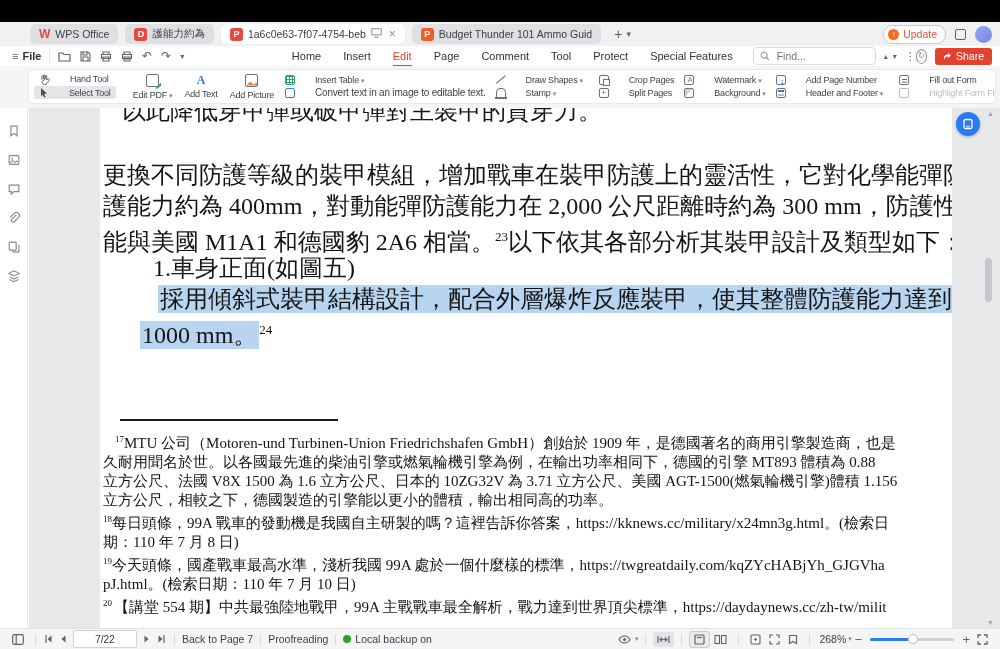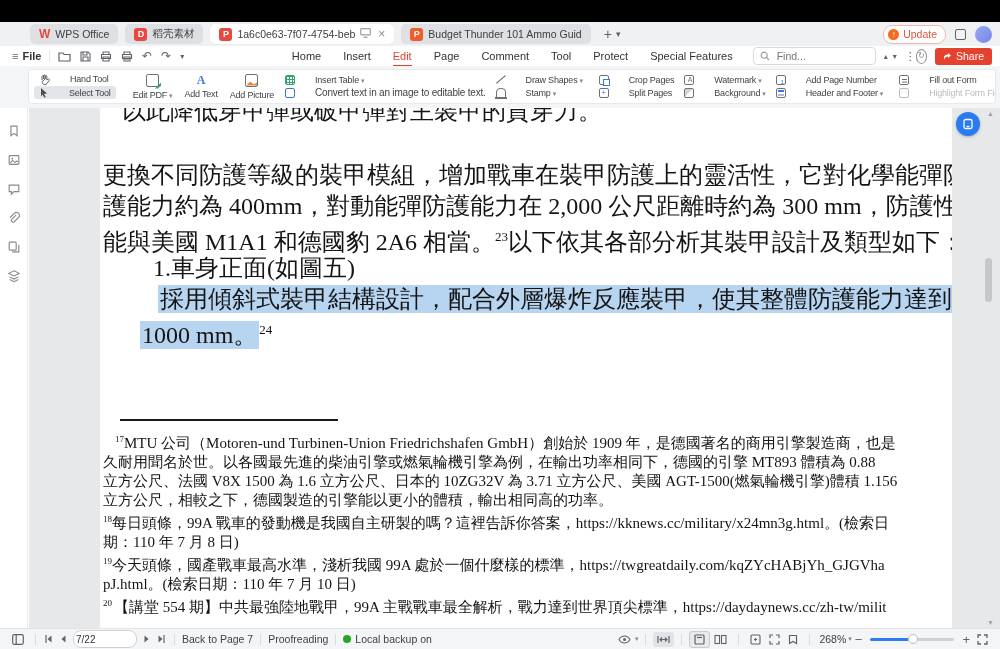--- a/index.html
+++ b/index.html
@@ -116,21 +116,21 @@
   .scrollthumb{position:absolute;right:8px;top:150px;width:7px;height:44px;border-radius:3.5px;background:#c5c7ca}
   .scrollarrow{position:absolute;right:6px;color:#a0a3a7;font-size:7px}
   .floatbtn{position:absolute;right:20px;top:4px;width:24px;height:24px;border-radius:50%;background:#2a7bf0;
             display:flex;align-items:center;justify-content:center;box-shadow:0 1px 3px rgba(0,0,0,.25)}
 
   
   .statusbar{position:absolute;left:0;top:628px;width:1000px;height:21px;background:#f4f5f7;border-top:1px solid #e2e3e5;
              display:flex;align-items:center;padding:0 8px;box-sizing:border-box;font-size:10.5px;color:#3b3f44}
   .ssep{width:1px;height:11px;background:#d9dbde;margin:0 7px}
   .sitem{display:inline-flex;align-items:center;gap:4px;white-space:nowrap}
-  .pageinput{width:58px;height:14px;border:1px solid #cfd1d4;border-radius:8px;background:#fff;text-align:left;
+  .pageinput{width:58px;height:14px;border:1px solid #cfd1d4;border-radius:2px;background:#fff;text-align:center;
              font-size:10px;color:#333;font-family:inherit;outline:none}
   .gdot{width:8px;height:8px;border-radius:50%;background:#27a327;display:inline-block}
   .sspacer{flex:1}
   .pillic{display:inline-flex;align-items:center;justify-content:center;height:15px;padding:0 4px;border-radius:3px}
   .pillic.on{background:#e1e3e6}
   .pillic.box{border:1px solid #c9cbce;background:#e9eaec}
   .slider{width:84px;height:3px;border-radius:2px;background:linear-gradient(90deg,#2f7bf5 0 45%,#cfd1d4 45%);
           position:relative;margin:0 5px}
   .knob{position:absolute;left:45%;top:-3.5px;width:10px;height:10px;border-radius:50%;background:#fff;
         border:1px solid #b9bcc0;box-sizing:border-box}
@@ -142,21 +142,21 @@
 
 <div class="titlebar"></div>
 
 <div class="tabbar">
   <div class="tab">
     <span class="wlogo">W</span>
     <span>WPS Office</span>
   </div>
   <div class="tab">
     <span class="picon">D</span>
-    <span>稻壳素材</span>
+    <span>護能力約為</span>
   </div>
   <div class="tab active">
     <span class="picon">P</span>
     <span>1a6c0e63-7f07-4754-beb</span>
     <span class="mon">
       <svg width="11" height="10" viewBox="0 0 11 10">
           <rect x="0.7" y="0.7" width="9.6" height="6.2" rx="1" fill="none" stroke="#9aa0a6" stroke-width="1.2"></rect>
           <path d="M3.5 9.3h4" stroke="#9aa0a6" stroke-width="1.2"></path>
         </svg>
     </span>

